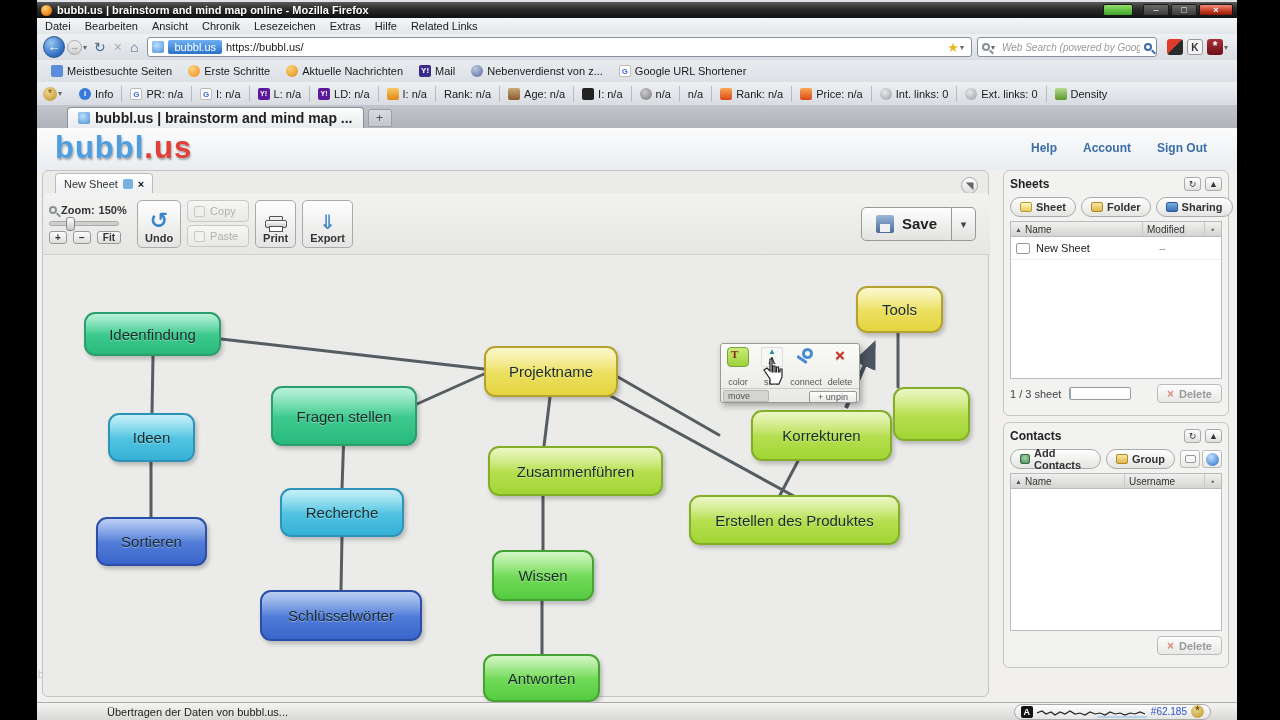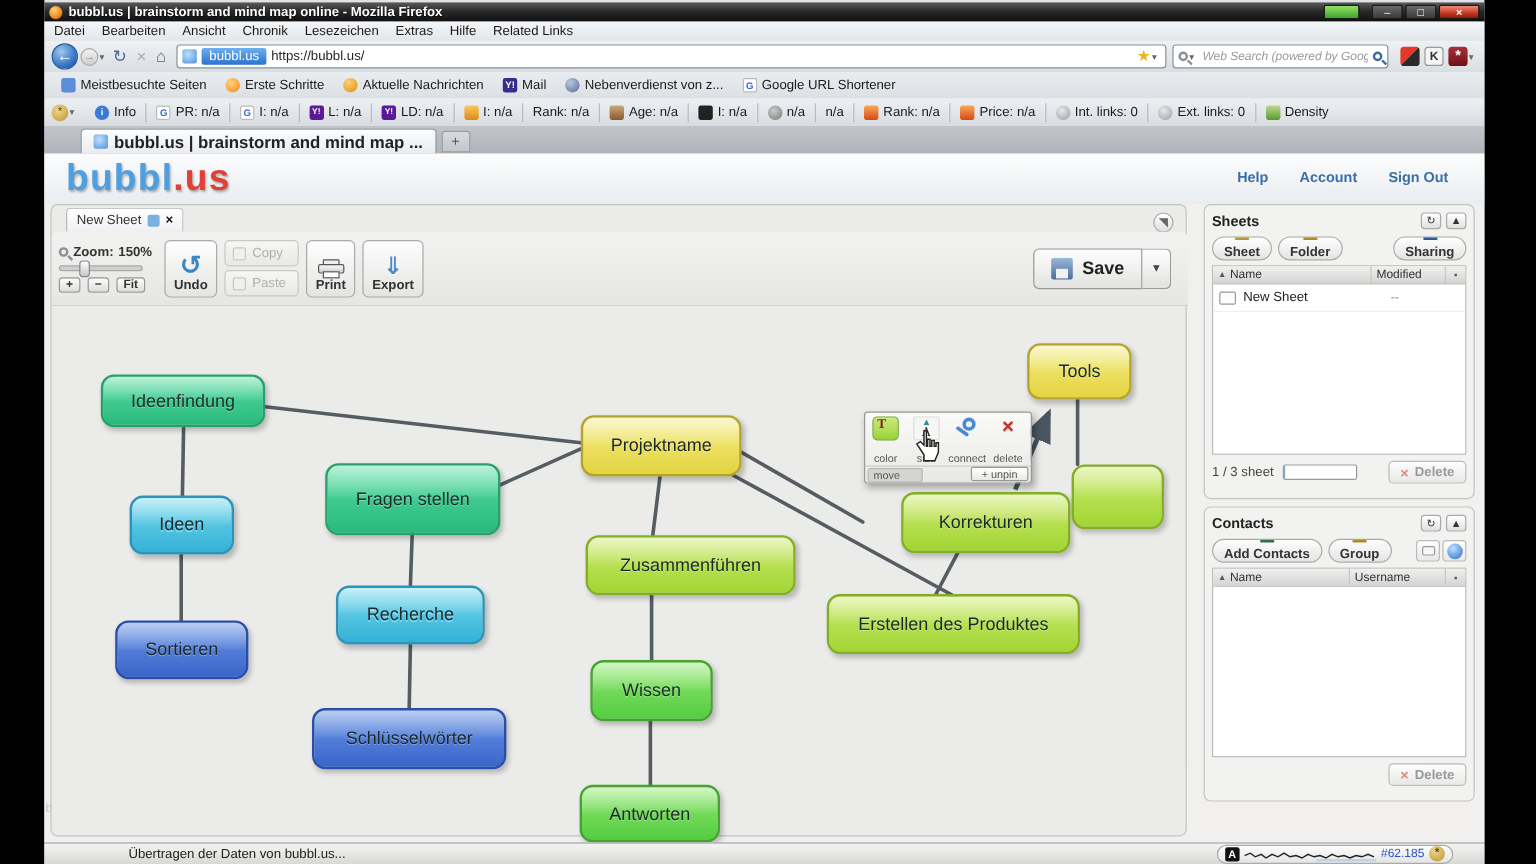--- a/index.html
+++ b/index.html
@@ -143,38 +143,38 @@
   .pcell { width:34px; display:flex; flex-direction:column; align-items:center; justify-content:space-between; padding:3px 0 1px; }
   .colorchip { width:22px; height:20px; border-radius:4px; border:1px solid #7aa040; background:linear-gradient(#c8ec7a,#9cd238);
     color:#8a1a1a; font-size:11px; font-weight:bold; font-family:"Liberation Serif","DejaVu Serif",serif; padding-left:3px; line-height:12px; }
   .sizeicon { width:22px; height:20px; text-align:center; position:relative; background:#f6f6f4; border:1px solid #ddd; border-radius:2px; }
   .sizeicon .up { color:#2a8a9a; font-size:8px; line-height:7px; display:block; }
   .sizeicon .A { font-size:11px; line-height:11px; color:#222; font-family:"Liberation Serif","DejaVu Serif",serif; }
   .connecticon { width:20px; height:20px; position:relative; }
   .connecticon .ring { position:absolute; left:6px; top:1px; width:11px; height:11px; border:3px solid #4a8ad0; border-radius:50%; }
   .connecticon .tail { position:absolute; left:0; top:11px; width:12px; height:3px; background:#4a8ad0; transform:rotate(35deg); border-radius:2px; }
   .delicon { font-size:17px; line-height:18px; font-weight:bold; color:#d03020; text-shadow:0 1px 1px rgba(0,0,0,.3); }
-  .popup-bottom { display:flex; align-items:flex-start; height:15px; border-top:1px solid #ccc; background:#dedele;gap:38px; }
+  .popup-bottom { display:flex; align-items:flex-end; height:15px; border-top:1px solid #ccc; background:#dedele;gap:38px; }
   .movebar { flex:1; margin:1px 2px; height:12px; background:#d4d4d0; border:1px solid #b8b8b4; border-radius:2px; padding:0 4px; line-height:11px; }
   .unpinbtn { width:48px; margin-right:2px; height:12px; background:linear-gradient(#fff,#e8e8e4); border:1px solid #999; border-radius:2px; line-height:11px; text-align:center; }
   .cursor { position:absolute; left:718px; top:103px; }
 
   
   .sidebar { position:absolute; left:966px; top:42px; width:226px; }
   .panel { position:absolute; left:0; width:226px; background:#f2f2f0; border:1px solid #c4c4c2; border-radius:6px; padding:4px 6px; }
   .panel.sheets { top:0; height:246px; }
   .panel.contacts { top:252px; height:246px; }
   .phead { display:flex; align-items:center; height:18px; }
   .ptitle { font-size:12px; font-weight:bold; color:#222; }
   .picons { margin-left:auto; display:flex; gap:4px; }
   .pic { width:17px; height:14px; border:1px solid #aaa; border-radius:3px; background:linear-gradient(#fff,#e0e0de);
     font-size:9px; text-align:center; line-height:12px; color:#333; }
   .pbtns { display:flex; align-items:center; gap:5px; margin:4px 0; }
   .pbtn { height:20px; background:linear-gradient(#fefefe,#e4e4e2); border:1px solid #aaa; border-radius:10px;
-    display:flex; align-items:center; gap:4px; padding:0 9px; font-size:11px; font-weight:bold; color:#333;flex-direction:column; }
+    display:flex; align-items:center; gap:4px; padding:0 9px; font-size:11px; font-weight:bold; color:#333; }
   .pbtn .ico { width:12px; height:10px; border-radius:2px; }
   .ico-sheet { background:linear-gradient(#fff8c8,#e8cc60); border:1px solid #b89830; }
   .ico-folder { background:linear-gradient(#f8e8a0,#e0b850); border:1px solid #b08828; }
   .ico-share { background:linear-gradient(#7ab0e0,#3a70b0); border:1px solid #2a5a9a; }
   .ico-person { background:radial-gradient(circle at 50% 35%,#a8d8a0,#4a8a60); border:1px solid #3a6a4a; border-radius:50% 50% 2px 2px; }
   .minibtns { margin-left:auto; display:flex; gap:2px; }
   .minib { width:20px; height:18px; border:1px solid #bbb; border-radius:3px; background:linear-gradient(#fff,#e8e8e6); position:relative; }
   .bubbleico { position:absolute; left:4px; top:4px; width:11px; height:8px; border:1px solid #999; border-radius:2px; background:#f8f8f8; }
   .sphereico { position:absolute; left:3px; top:2px; width:13px; height:13px; border-radius:50%; background:radial-gradient(circle at 38% 30%,#bfe0ff,#2a6ac8); }
   .ptable { background:#fff; border:1px solid #bbb; }

